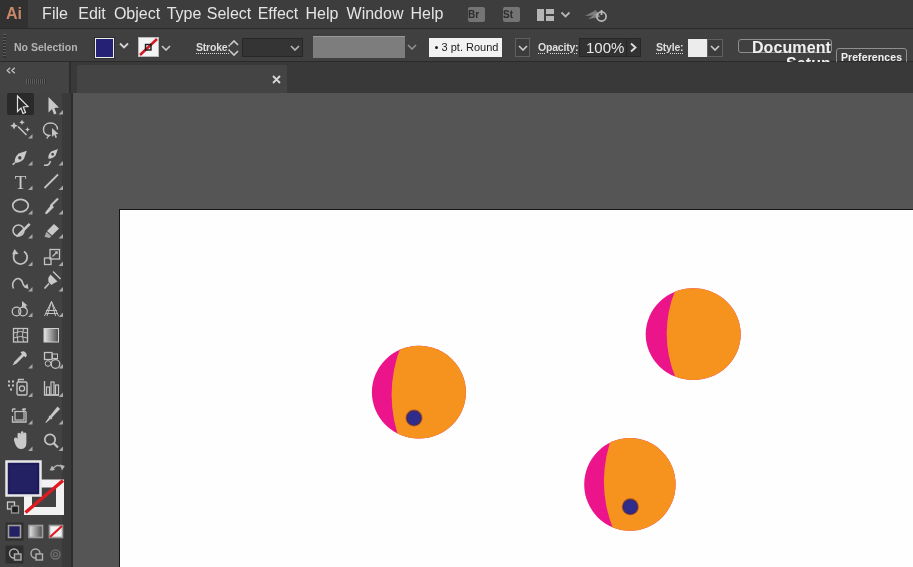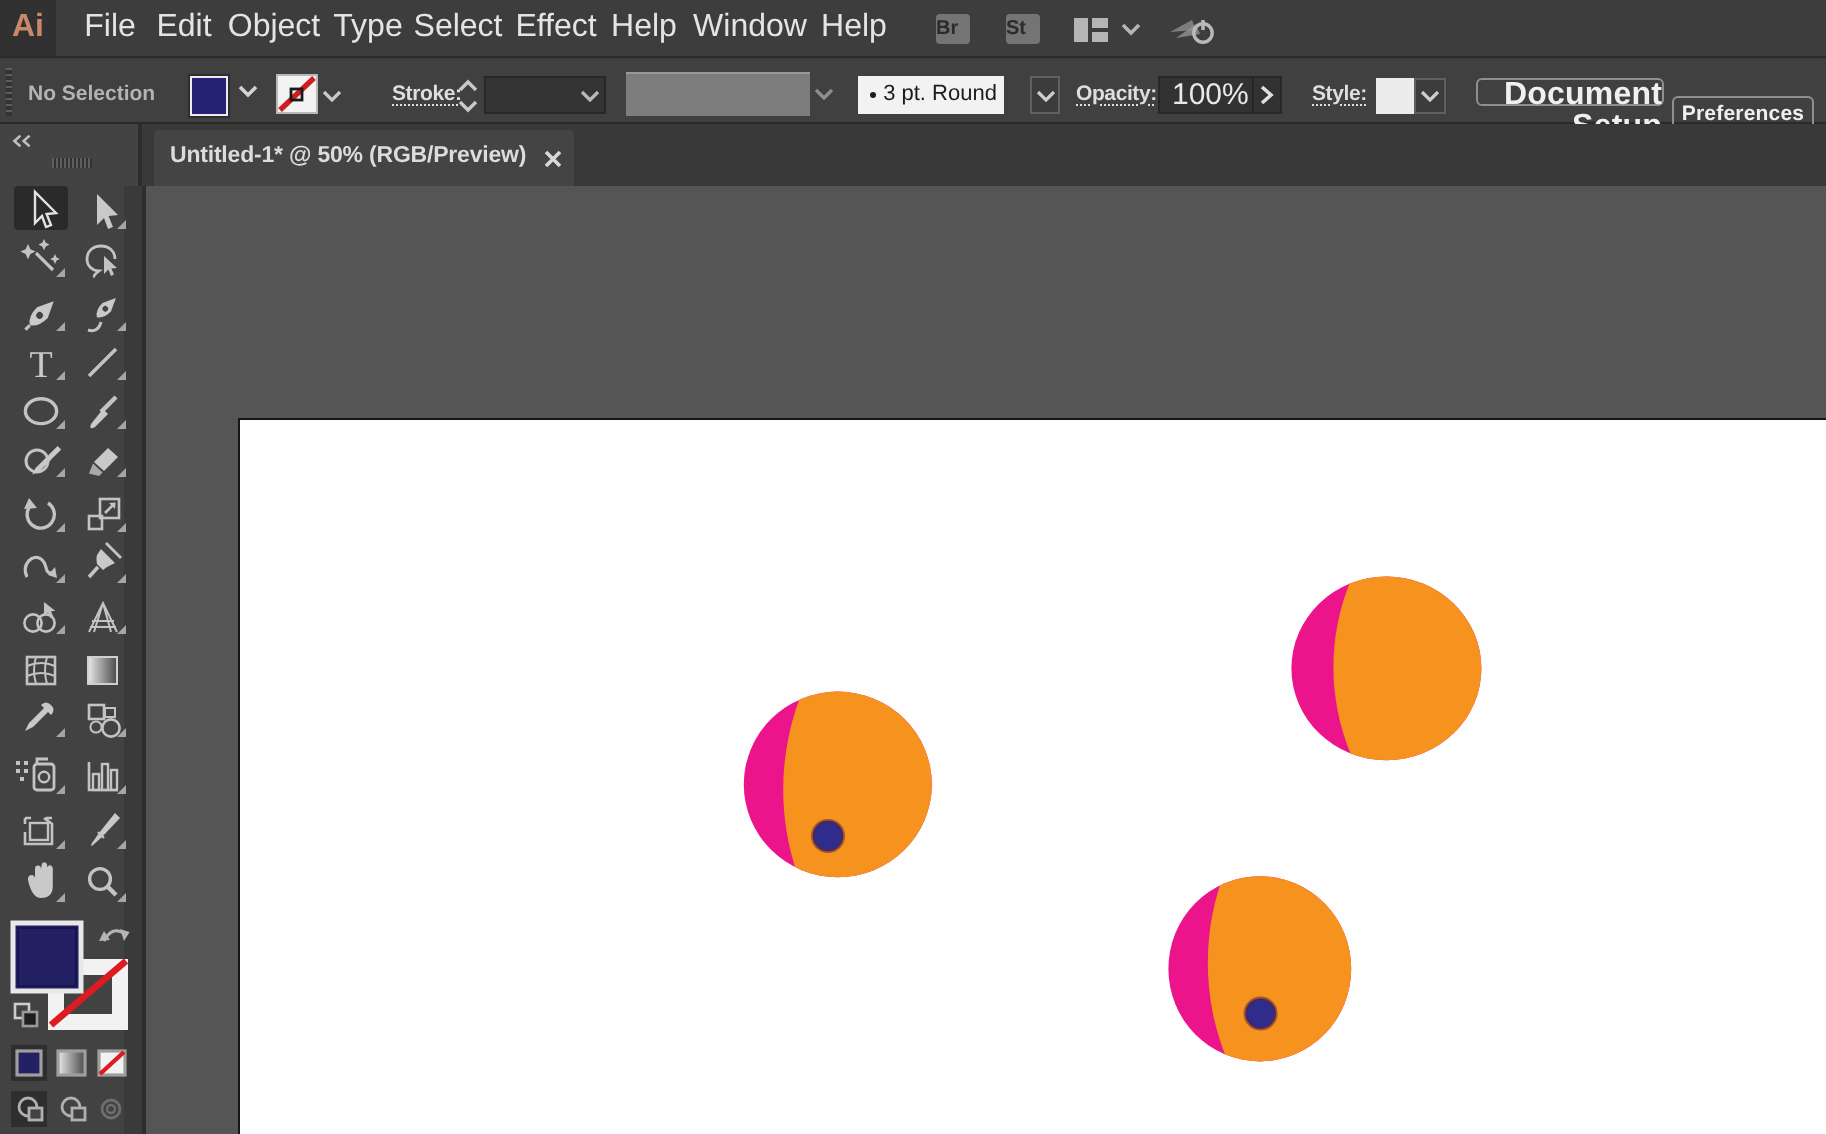--- a/index.html
+++ b/index.html
@@ -119,21 +119,20 @@
 </div>
 
 <div id="tabbar">
   <div id="toolhead">
     <svg class="abs" style="left:6px;top:5px" width="10" height="7" viewBox="0 0 10 7">
       <path d="M4.2 0.8 L1.2 3.5 L4.2 6.2 M8.8 0.8 L5.8 3.5 L8.8 6.2" stroke="#c0c0c0" stroke-width="1.3" fill="none"></path>
     </svg>
     <div class="abs" style="left:26px;top:17px;width:20px;height:5px;background:repeating-linear-gradient(90deg,#5e5e5e 0 1px,#323232 1px 2px);"></div>
   </div>
   <div id="tab">
-    <span style="margin-left:8px">Untitled-1* @ 50% (RGB/Preview)</span>
     <svg class="abs" style="left:195px;top:10px" width="9" height="9" viewBox="0 0 9 9">
       <path d="M1 1 L8 8 M8 1 L1 8" stroke="#d8d8d8" stroke-width="1.8"></path>
     </svg>
   </div>
 </div>
 
 <div id="content">
   <div id="artboard"></div>
   <svg class="abs" id="art" style="left:0;top:-93px" width="913" height="567" viewBox="0 0 913 567">
     <defs>

